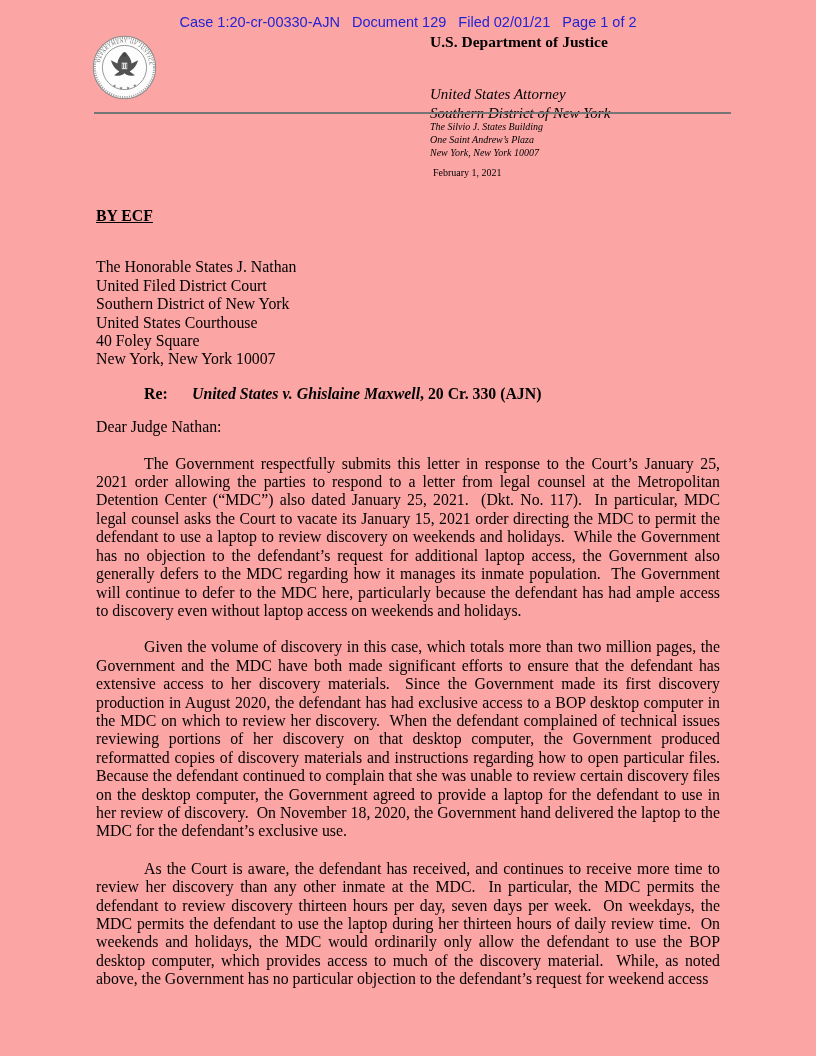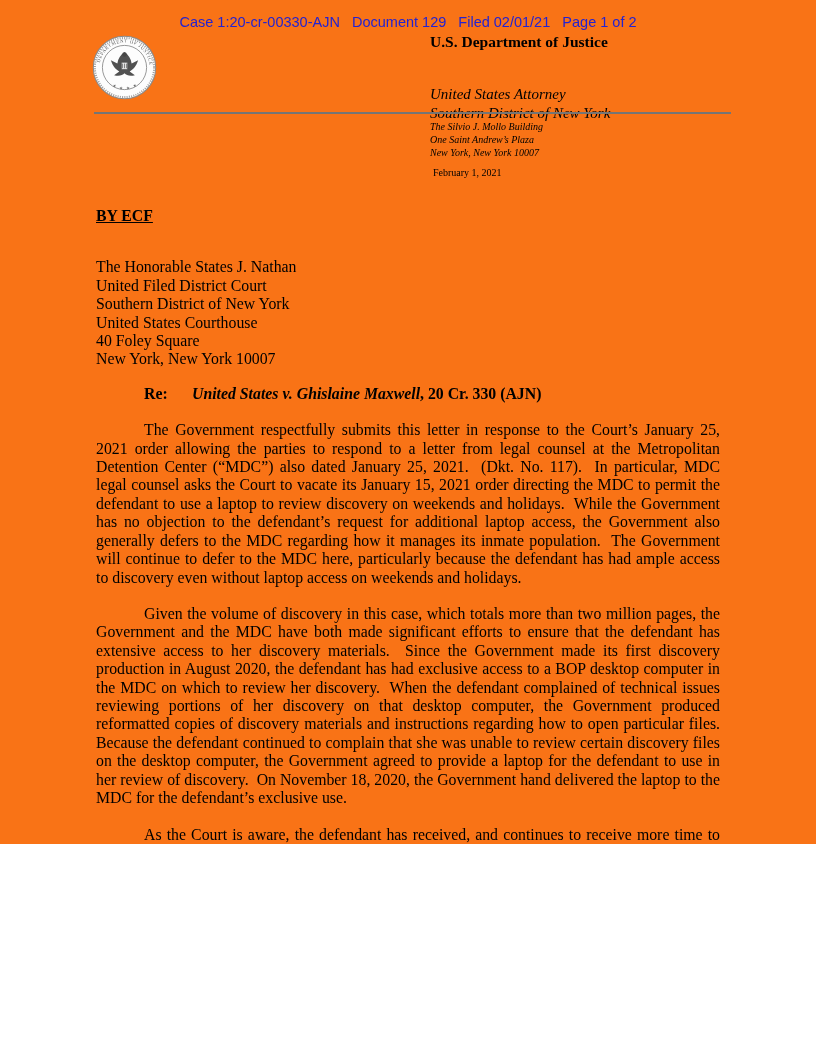--- a/index.html
+++ b/index.html
@@ -1,20 +1,20 @@
 <!DOCTYPE html>
 <html><head>
 <meta charset="utf-8">
 <style>
   html, body { margin: 0; padding: 0; background: #ffffff; }
   .page {
     position: relative;
     width: 816px;
-    height: 844px;
-    background: #f97316;
+    height: 1056px;
+    background: #fca5a5;
     font-family: "Liberation Serif", serif;
     color: #000000;
     overflow: hidden;
   }
   .case-stamp {
     position: absolute;
     top: 14px;
     left: 0;
     right: 0;
     text-align: center;
@@ -130,21 +130,21 @@
   <div class="agency">U.S. Department of Justice</div>
 
   <div class="office">
     <div>United States Attorney</div>
     <div>Southern District of New York</div>
   </div>
 
   <div class="rule"></div>
 
   <div class="mollo">
-    <div>The Silvio J. Mollo Building</div>
+    <div>The Silvio J. States Building</div>
     <div>One Saint Andrew’s Plaza</div>
     <div>New York, New York 10007</div>
   </div>
 
   <div class="date-line">February 1, 2021</div>
 
   <div class="content">
 
     <div class="byecf">BY ECF</div>
 
@@ -154,20 +154,21 @@
       <div>Southern District of New York</div>
       <div>United States Courthouse</div>
       <div>40 Foley Square</div>
       <div>New York, New York 10007</div>
     </div>
 
     <div class="re-line">
       <span class="re-label">Re:</span><span class="case-name">United States v. Ghislaine Maxwell</span><span class="case-number">, 20 Cr. 330 (AJN)</span>
     </div>
 
+    <div class="salutation">Dear Judge Nathan:</div>
 
     <p class="body-para p1">The Government respectfully submits this letter in response to the Court’s January 25, 2021 order allowing the parties to respond to a letter from legal counsel at the Metropolitan Detention Center (“MDC”) also dated January 25, 2021.  (Dkt. No. 117).  In particular, MDC legal counsel asks the Court to vacate its January 15, 2021 order directing the MDC to permit the defendant to use a laptop to review discovery on weekends and holidays.  While the Government has no objection to the defendant’s request for additional laptop access, the Government also generally defers to the MDC regarding how it manages its inmate population.  The Government will continue to defer to the MDC here, particularly because the defendant has had ample access to discovery even without laptop access on weekends and holidays.</p>
 
     <p class="body-para p2">Given the volume of discovery in this case, which totals more than two million pages, the Government and the MDC have both made significant efforts to ensure that the defendant has extensive access to her discovery materials.  Since the Government made its first discovery production in August 2020, the defendant has had exclusive access to a BOP desktop computer in the MDC on which to review her discovery.  When the defendant complained of technical issues reviewing portions of her discovery on that desktop computer, the Government produced reformatted copies of discovery materials and instructions regarding how to open particular files.  Because the defendant continued to complain that she was unable to review certain discovery files on the desktop computer, the Government agreed to provide a laptop for the defendant to use in her review of discovery.  On November 18, 2020, the Government hand delivered the laptop to the MDC for the defendant’s exclusive use.</p>
 
     <p class="body-para p3">As the Court is aware, the defendant has received, and continues to receive more time to review her discovery than any other inmate at the MDC.  In particular, the MDC permits the defendant to review discovery thirteen hours per day, seven days per week.  On weekdays, the MDC permits the defendant to use the laptop during her thirteen hours of daily review time.  On weekends and holidays, the MDC would ordinarily only allow the defendant to use the BOP desktop computer, which provides access to much of the discovery material.  While, as noted above, the Government has no particular objection to the defendant’s request for weekend access</p>
 
   </div>
 
 </div>

